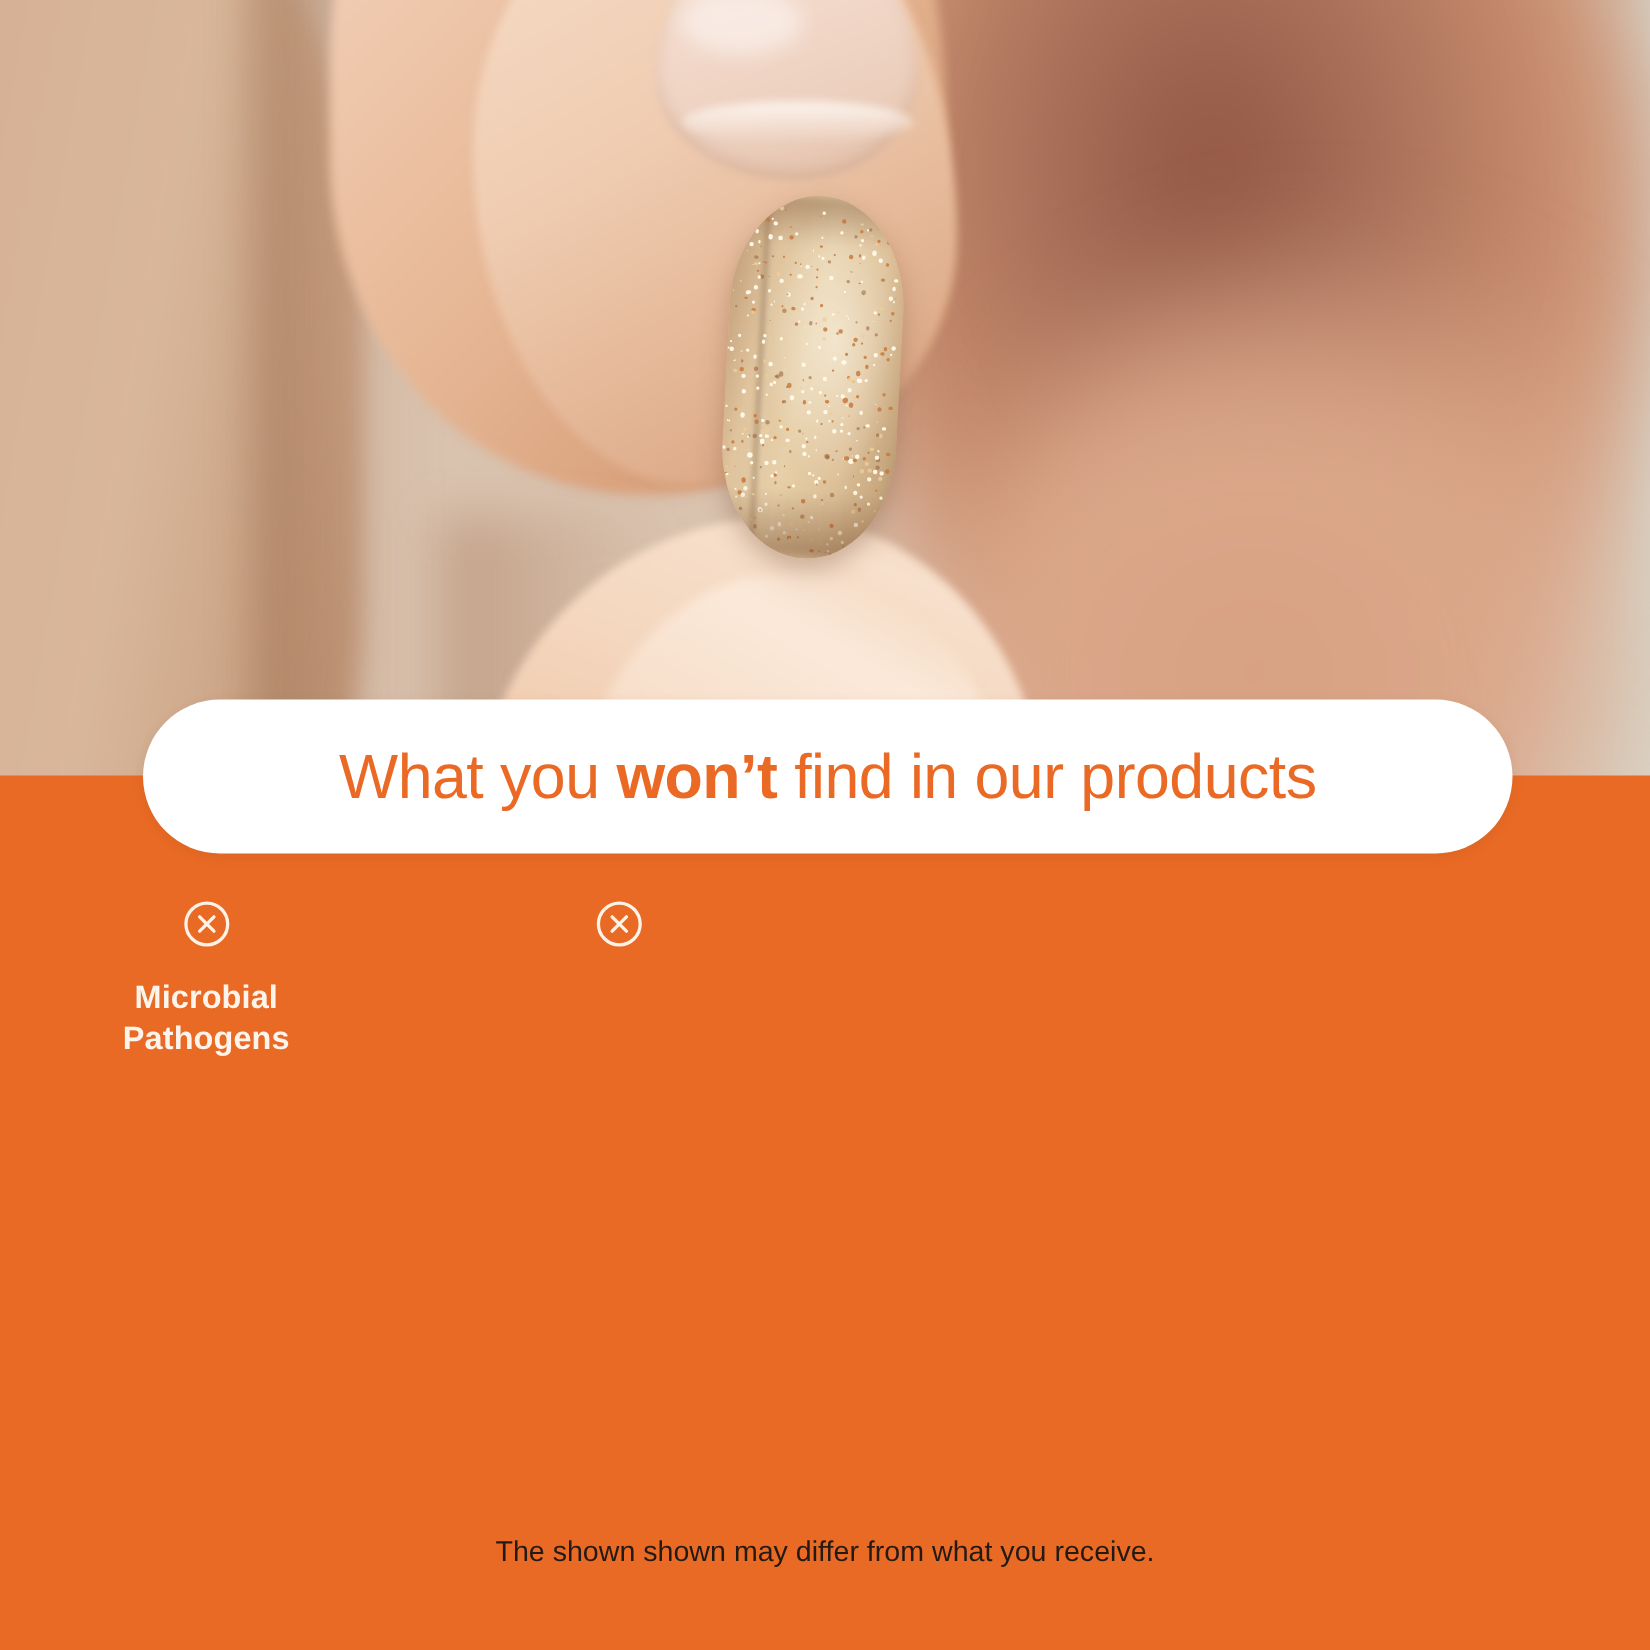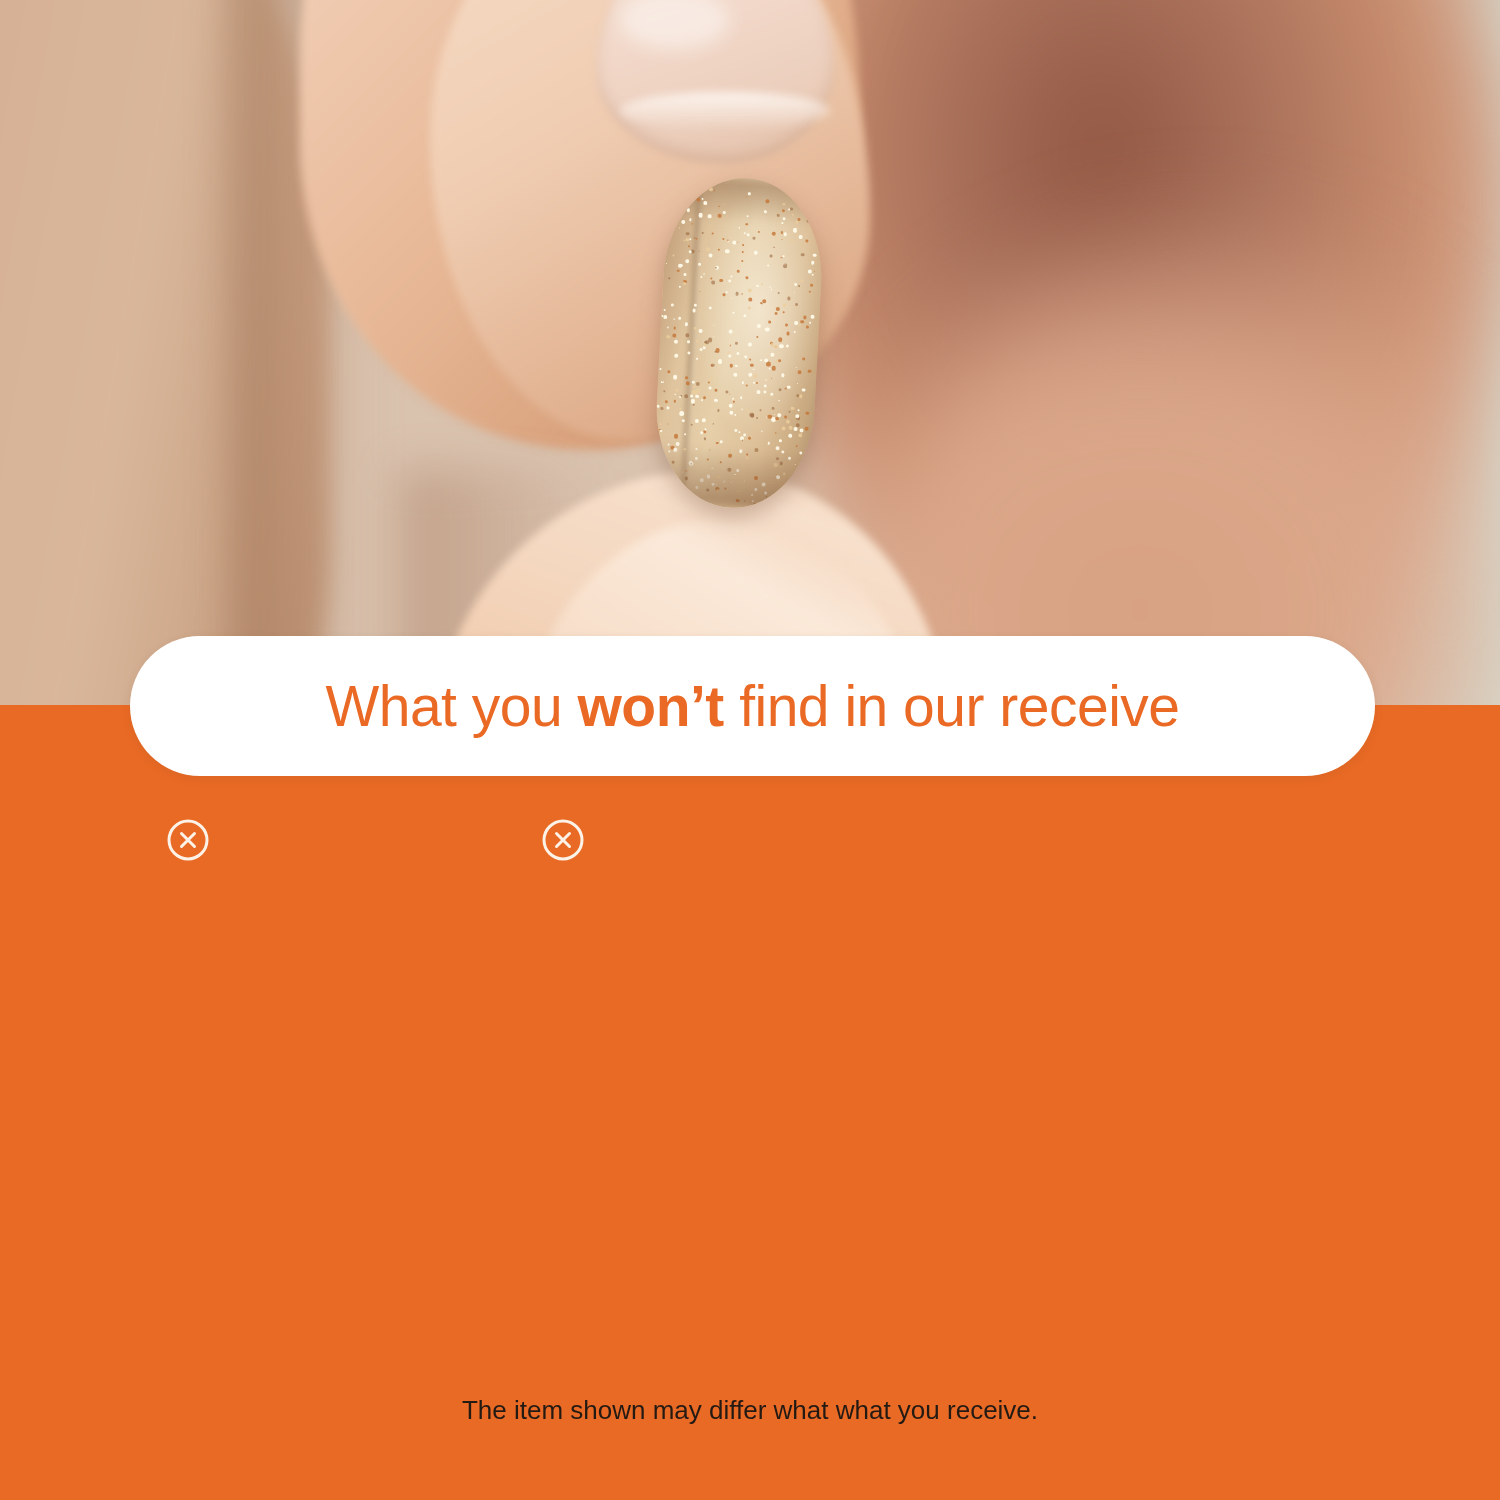--- a/index.html
+++ b/index.html
@@ -674,38 +674,39 @@
         <span class="tablet-spk" style="position:absolute;left:11.6px;top:13.2px;width:1.5px;height:1.5px;background:rgba(255,250,232,0.95);"></span>
       </div>
     <div class="tablet-shadow-b"></div>
   </div>
 </div>
 
 <div class="panel"></div>
 
 <div class="title-card">
   <div class="title-text">
-    <span>What you </span><b>won’t</b><span> find in our receive</span>
+    <span>What you </span><b>won’t</b><span> find in our products</span>
   </div>
 </div>
 
 <div class="grid" id="exclusion-grid">
     <div class="grid-row row1">
       <div class="cell">
         <span>
           <svg class="xicon" viewBox="0 0 44 44">
             <circle cx="22" cy="22" r="19" fill="none" stroke="#fdf2e7" stroke-width="3"></circle>
             <path d="M15.5 15.5 L28.5 28.5 M28.5 15.5 L15.5 28.5" stroke="#fdf2e7" stroke-width="3" stroke-linecap="round"></path>
           </svg>
         </span>
+        <div class="cell-label">Microbial<br>Pathogens</div>
       </div>
       <div class="cell">
         <span>
           <svg class="xicon" viewBox="0 0 44 44">
             <circle cx="22" cy="22" r="19" fill="none" stroke="#fdf2e7" stroke-width="3"></circle>
             <path d="M15.5 15.5 L28.5 28.5 M28.5 15.5 L15.5 28.5" stroke="#fdf2e7" stroke-width="3" stroke-linecap="round"></path>
           </svg>
         </span>
       </div>
     </div>
   </div>
 
-<div class="footer">The item shown may differ what what you receive.</div>
+<div class="footer">The shown shown may differ from what you receive.</div>
 
 </body></html>

